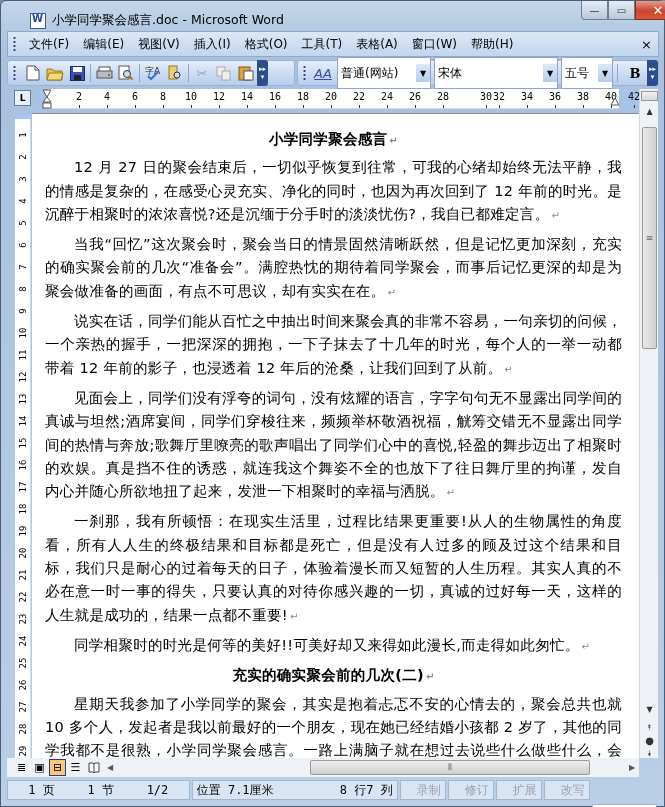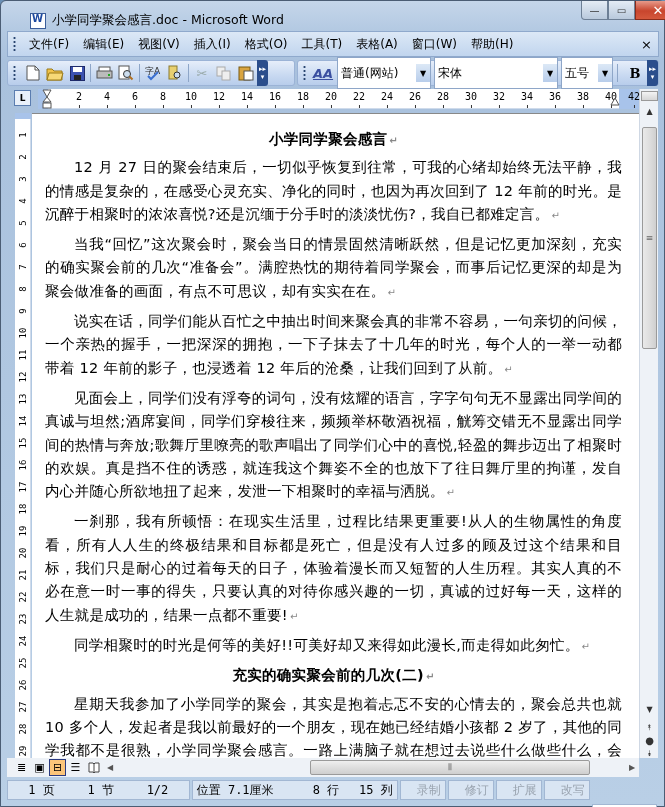--- a/index.html
+++ b/index.html
@@ -178,21 +178,21 @@
           </svg>
       </span>
       <span class="tb-chevron">
           <span>▸▸</span>
           <span>▾</span>
         </span>
     </div>
 
     <div class="tb-group" style="width:362px; margin-left:2px;">
       <span class="grip"></span>
-      <span class="tb-icon" style="color:#3a4fa0; font-style:italic; font-weight:bold; text-decoration:underline;">AA</span>
+      <span class="tb-icon" style="color:#3a4fa0; font-style:italic; font-weight:normal; text-decoration:underline;">AA</span>
       <div class="combo" style="width:94px;">
         <span class="val">普通(网站)</span>
         <span class="drop">▼</span>
       </div>
       <div class="combo" style="width:124px;">
         <span class="val">宋体</span>
         <span class="drop">▼</span>
       </div>
       <div class="combo" style="width:52px;">
         <span class="val">五号</span>
@@ -223,21 +223,21 @@
       <span class="tick" style="left:153px">10</span>
       <span class="tick" style="left:181px">12</span>
       <span class="tick" style="left:209px">14</span>
       <span class="tick" style="left:237px">16</span>
       <span class="tick" style="left:265px">18</span>
       <span class="tick" style="left:293px">20</span>
       <span class="tick" style="left:321px">22</span>
       <span class="tick" style="left:349px">24</span>
       <span class="tick" style="left:377px">26</span>
       <span class="tick" style="left:405px">28</span>
-      <span class="tick" style="left:433px">30</span>
+      <span class="tick" style="left:448px">30</span>
       <span class="tick" style="left:461px">32</span>
       <span class="tick" style="left:489px">34</span>
       <span class="tick" style="left:517px">36</span>
       <span class="tick" style="left:545px">38</span>
       <span class="tick" style="left:573px">40</span>
       <div class="margin-r"></div>
       <span class="tick" style="left:596px; z-index:2;">42</span>
       <svg style="position:absolute; left:572px; top:8px;" width="10" height="9">
           <path d="M5 1l4 7H1z" fill="#fff" stroke="#555"></path>
         </svg>
@@ -320,22 +320,22 @@
   </div>
 
   <div class="statusbar">
     <div class="sb-cell" style="width:202px; justify-content:space-around;">
       <span>1 页</span>
       <span>1 节</span>
       <span>1/2</span>
     </div>
     <div class="sb-cell" style="width:228px;">
       <span>位置 7.1厘米</span>
-      <span style="margin-left:auto; margin-right:20px;">8 行</span>
-      <span>15 列</span>
+      <span style="margin-left:auto; margin-right:0;">8 行</span>
+      <span>7 列</span>
     </div>
     <div class="sb-cell dim">录制</div>
     <div class="sb-cell dim">修订</div>
     <div class="sb-cell dim">扩展</div>
     <div class="sb-cell dim">改写</div>
     <div class="sb-cell" style="background:#fff;margin-top:48px;">中文(中国</div>
   </div>
 
 </div>
 

